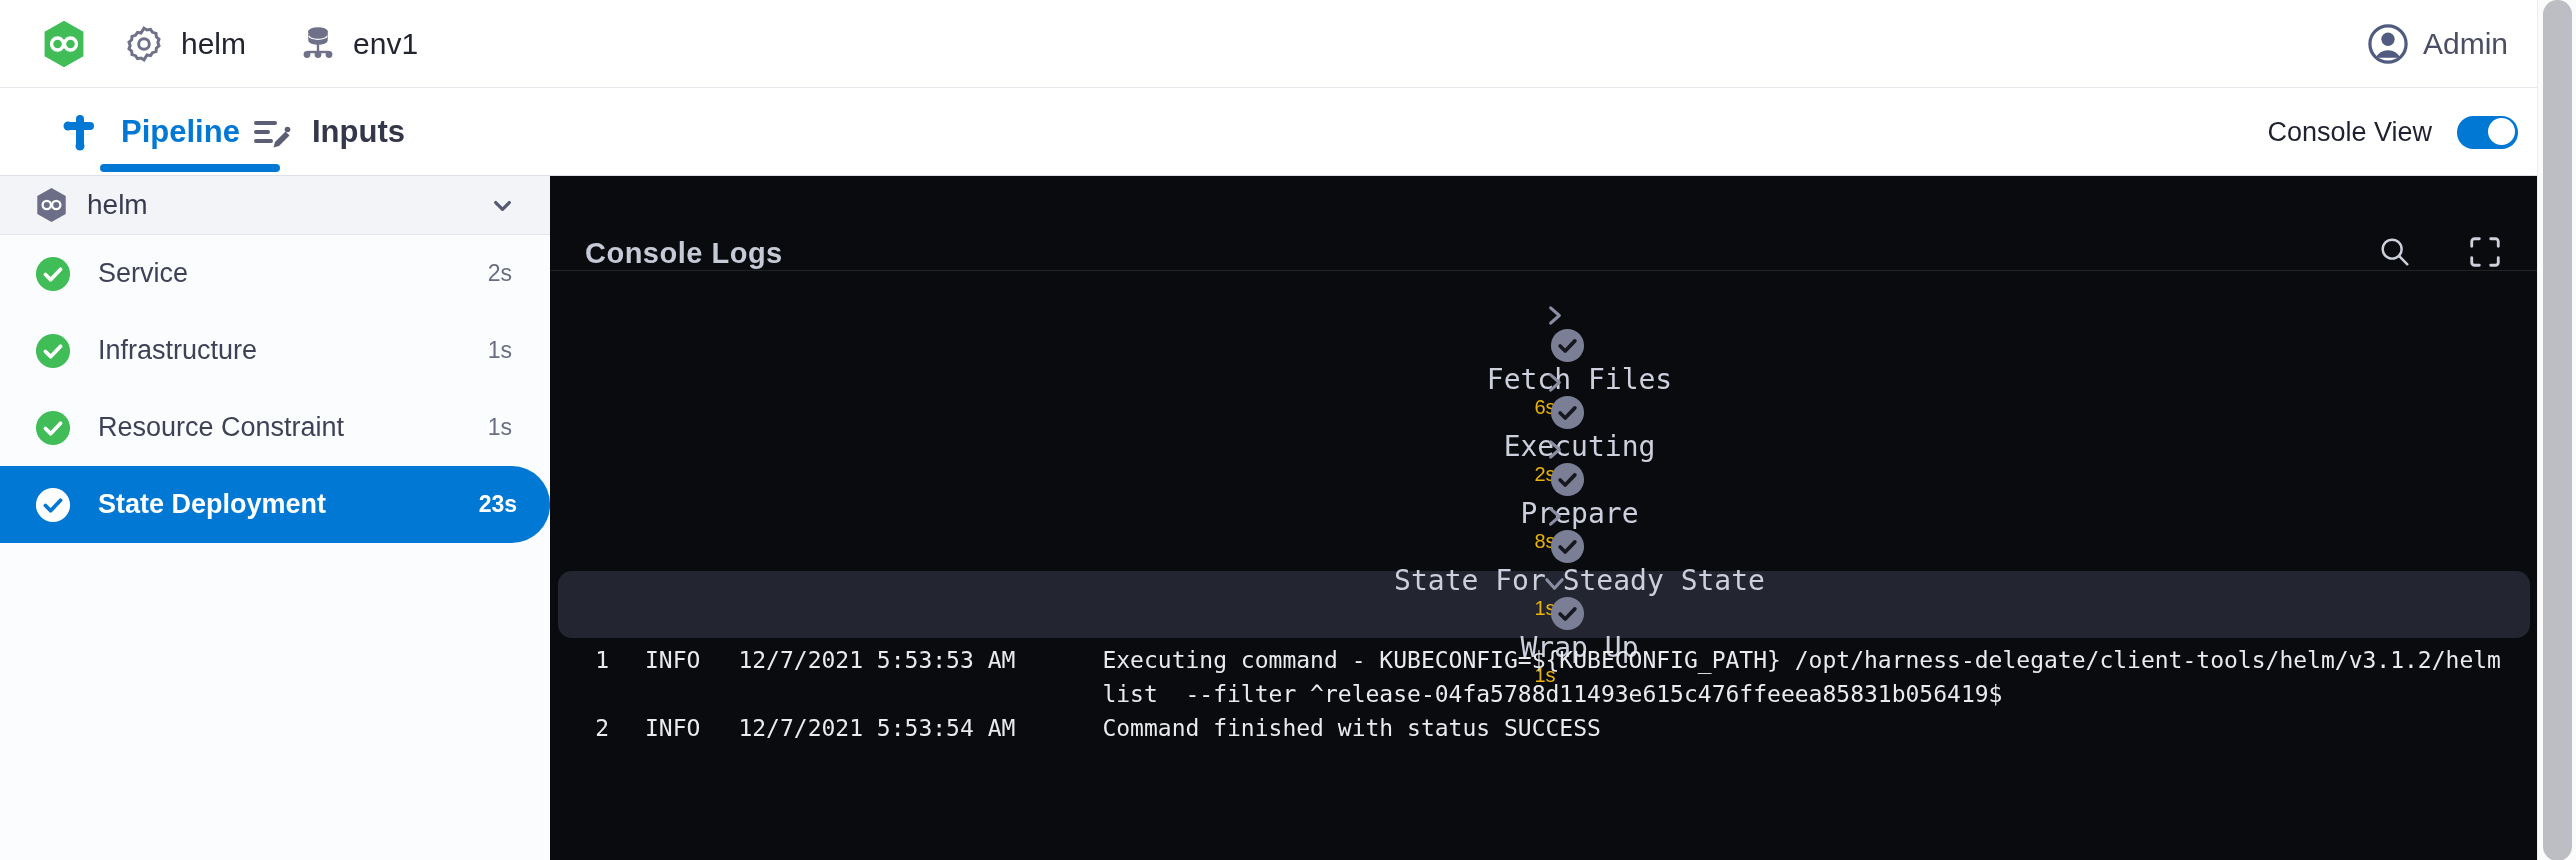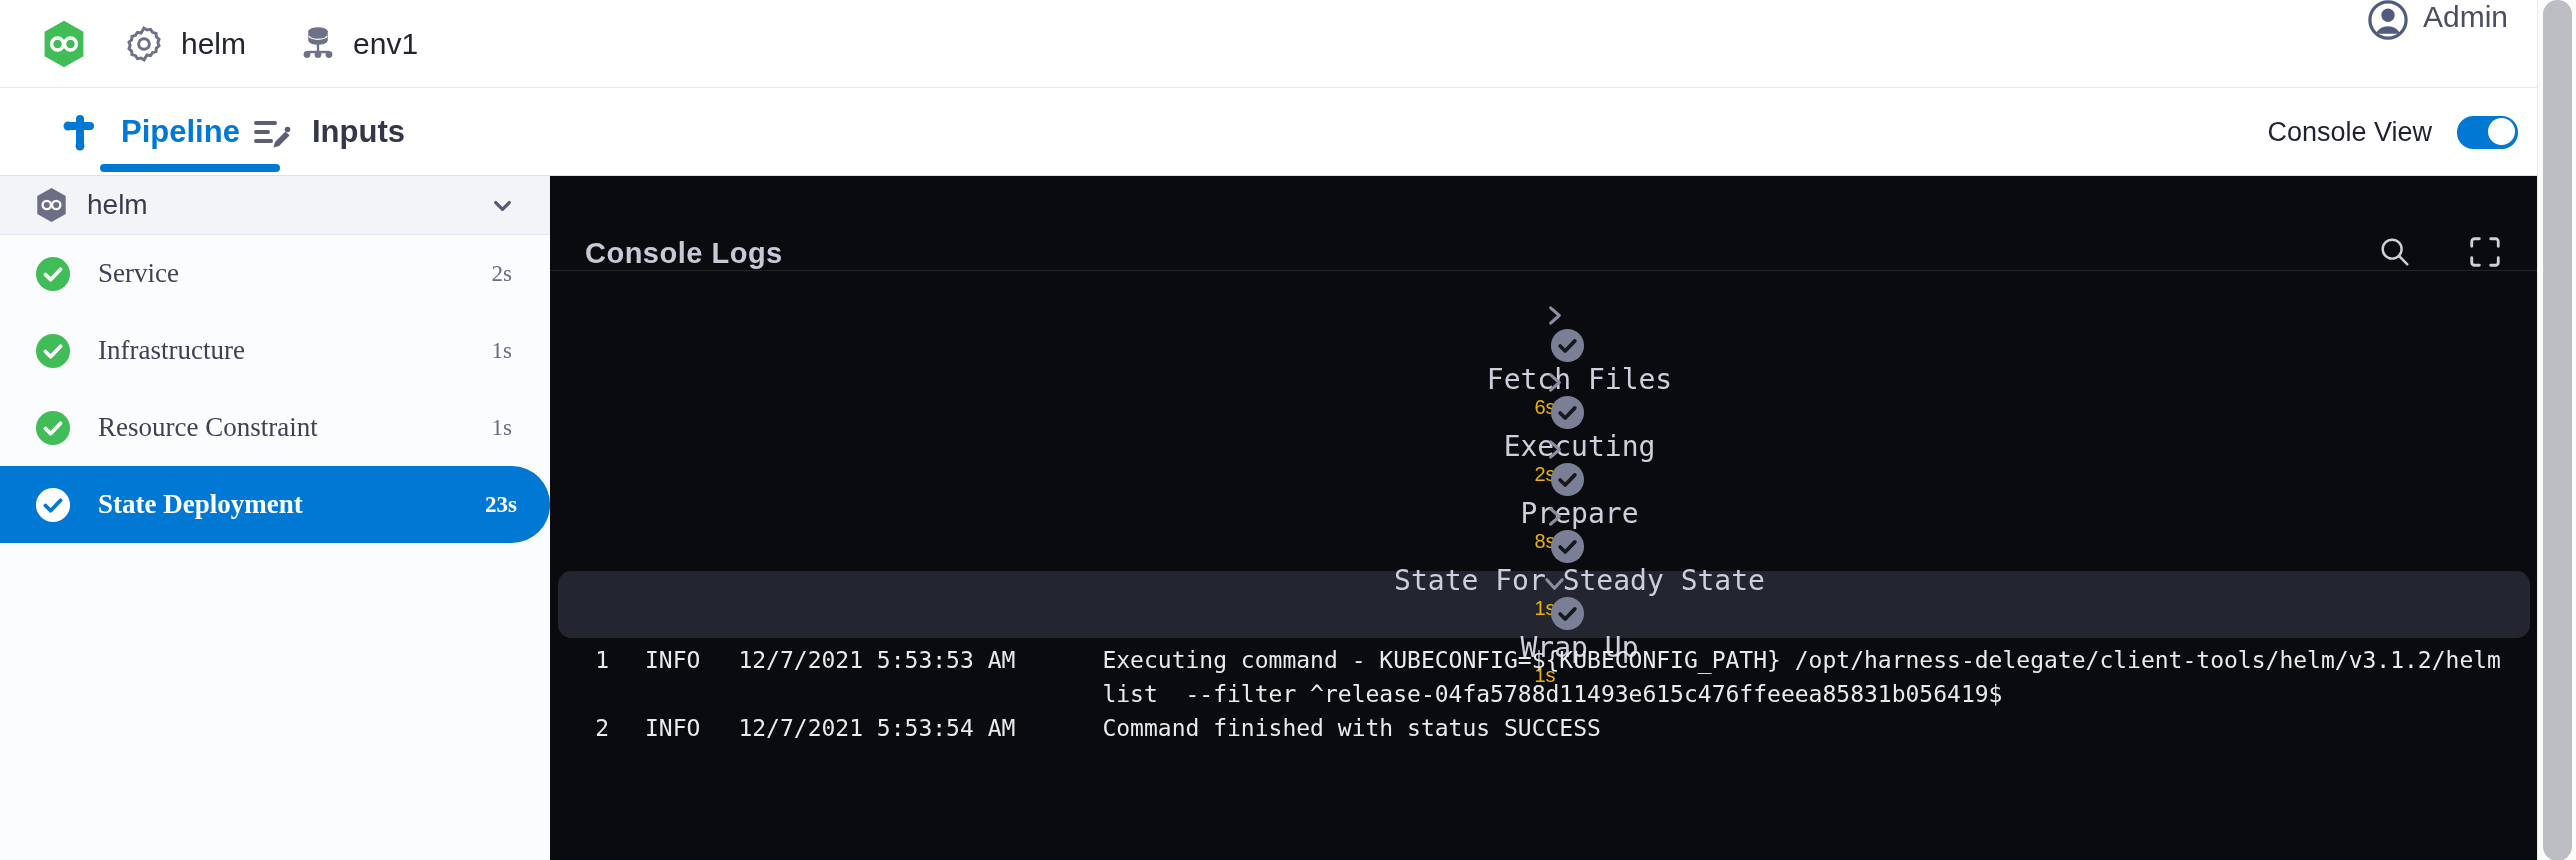--- a/index.html
+++ b/index.html
@@ -11,21 +11,21 @@
   svg { display:block; }
 
   
   .topbar {
     position:absolute; top:0; left:0; right:0; height:88px; background:#fff;
     border-bottom:1.9px solid #e8e8ef; display:flex; align-items:center;
     padding-left:42px; box-sizing:border-box; z-index:2;
   }
   .topbar .chip { display:flex; align-items:center; }
   .topbar .chip-label { font-size:30px; color:#22242f; margin-left:17px; }
-  .topbar-right { position:absolute; right:68px; top:0; height:88px; display:flex; }
+  .topbar-right { position:absolute; right:68px; top:0; height:88px; display:flex; align-items:center; }
   .topbar-right .user-label { font-size:30px; color:#4b4e63; margin-left:15.3px; }
 
   
   .tabbar {
     position:absolute; top:90px; left:0; right:0; height:86px; background:#fff;
     border-bottom:1.9px solid #dfe0e8; box-sizing:border-box; z-index:2;
   }
   .tab { position:absolute; top:0; height:84px; display:flex; align-items:center; cursor:pointer; }
   .tab-pipeline { left:60px; }
   .tab-inputs { left:251px; }
@@ -50,21 +50,21 @@
   .content { position:absolute; top:176px; left:0; right:0; bottom:0; }
 
   
   .sidebar { position:absolute; top:0; left:0; width:550px; bottom:0; background:#fbfcfe; }
   .pipeline-row {
     height:58px; background:#f3f4f8; border-bottom:1.9px solid #e5e6ee;
     display:flex; align-items:center; padding:0 33px 0 35px;
   }
   .pipeline-row .pl-label { font-size:28px; color:#383a50; margin-left:19px; flex:1; }
   .stage {
-    height:77px; display:flex; align-items:center; padding-left:35px; cursor:pointer;font-family:Liberation Serif, serif;
+    height:77px; display:flex; align-items:center; padding-left:35px; cursor:pointer;
   }
   .stage .stage-label { font-size:27px; color:#3f4156; margin-left:27px; flex:1; }
   .stage .stage-duration { font-size:23px; color:#6a6d82; margin-right:38px; }
   .stage .cbg { fill:var(--green,#41bd58); }
   .stage .cmk { stroke:#fff; }
   .stage.selected { background:var(--accent,#0278d5); border-radius:0 38px 38px 0; }
   .stage.selected .stage-label { color:#fff; font-weight:700; }
   .stage.selected .stage-duration { color:#fff; font-weight:700; margin-right:33px; }
   .stage.selected .cbg { fill:#fff; }
   .stage.selected .cmk { stroke:var(--accent,#0278d5); }

